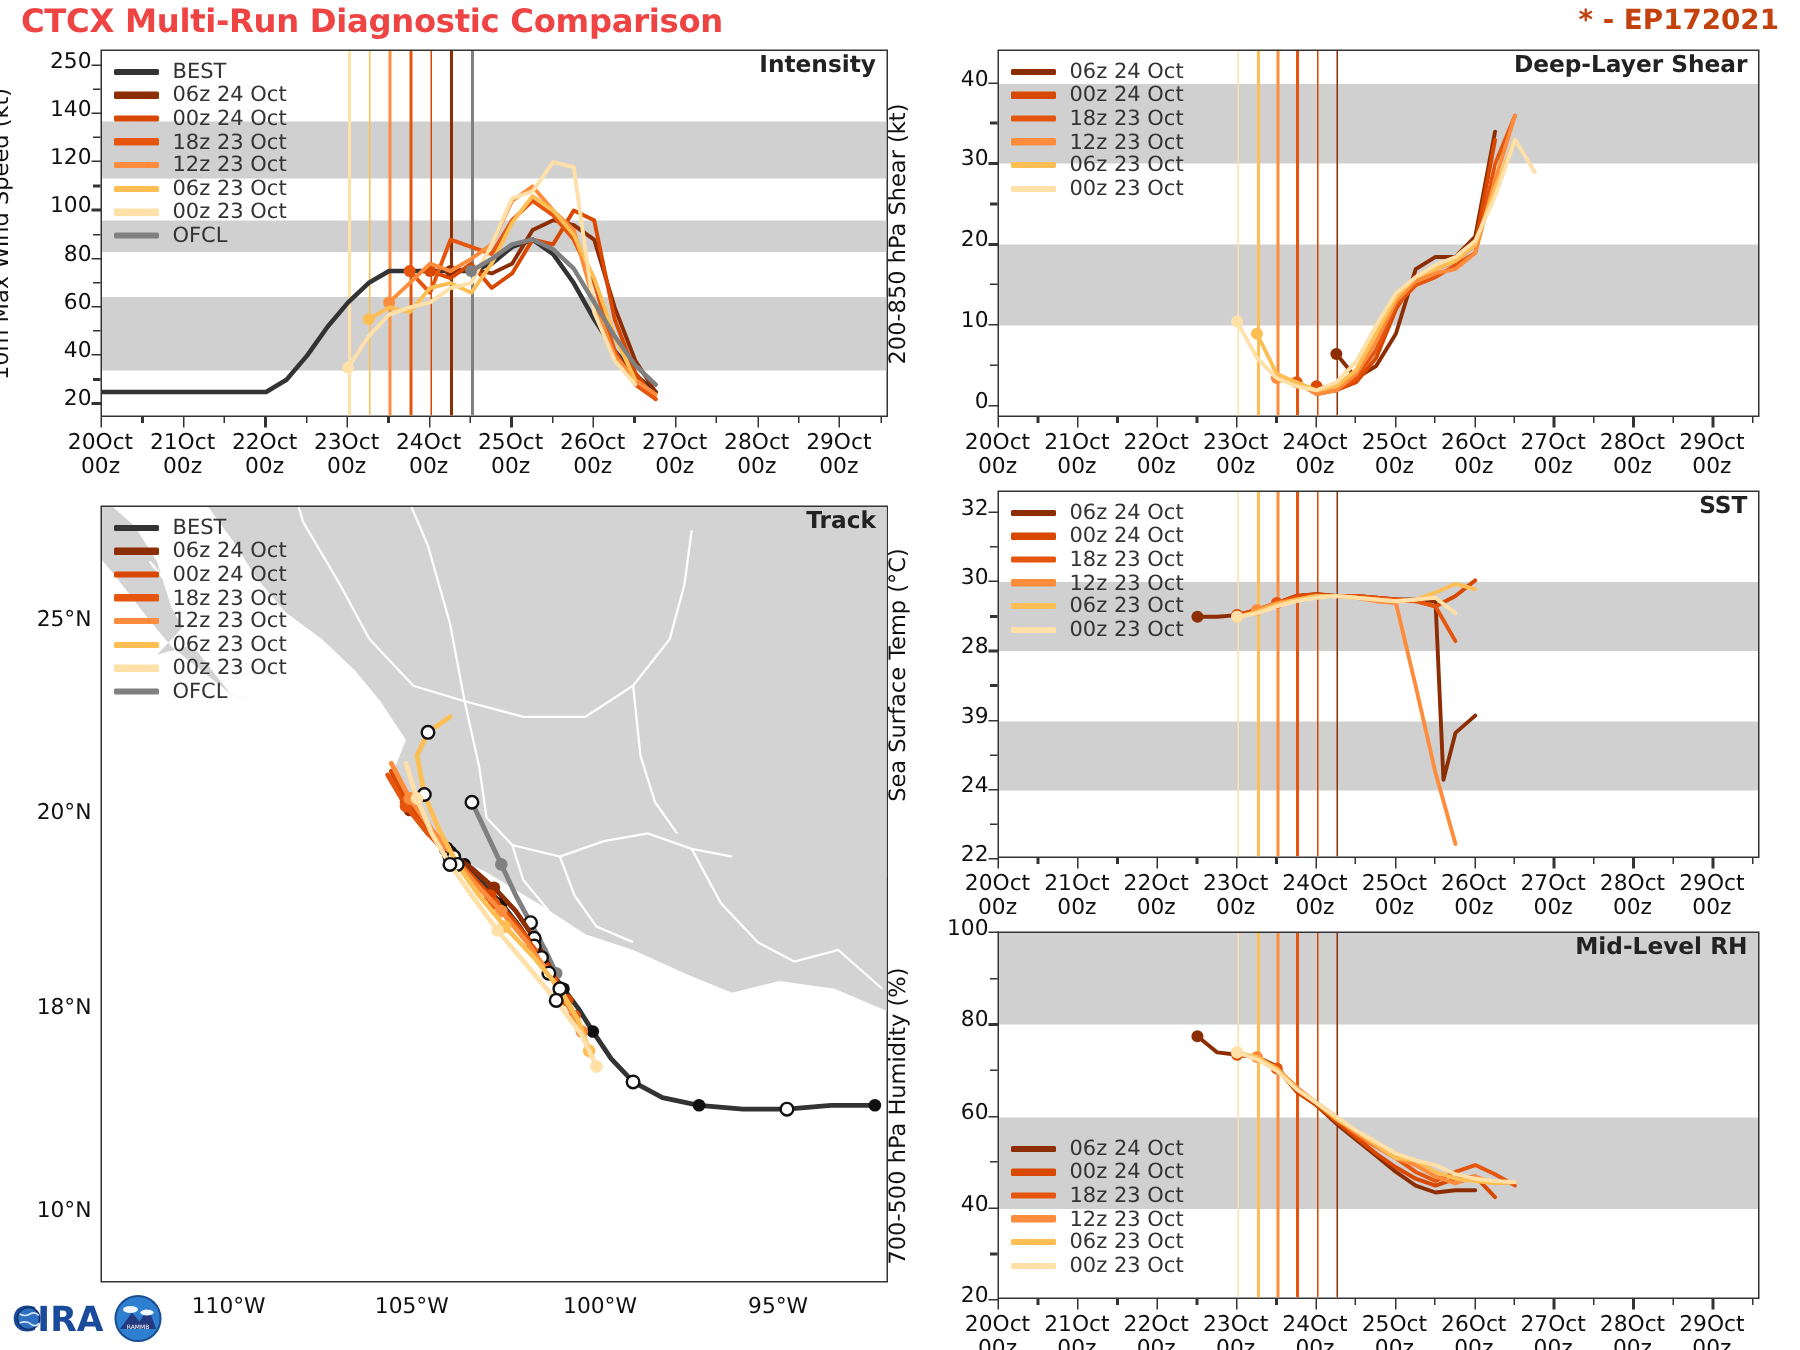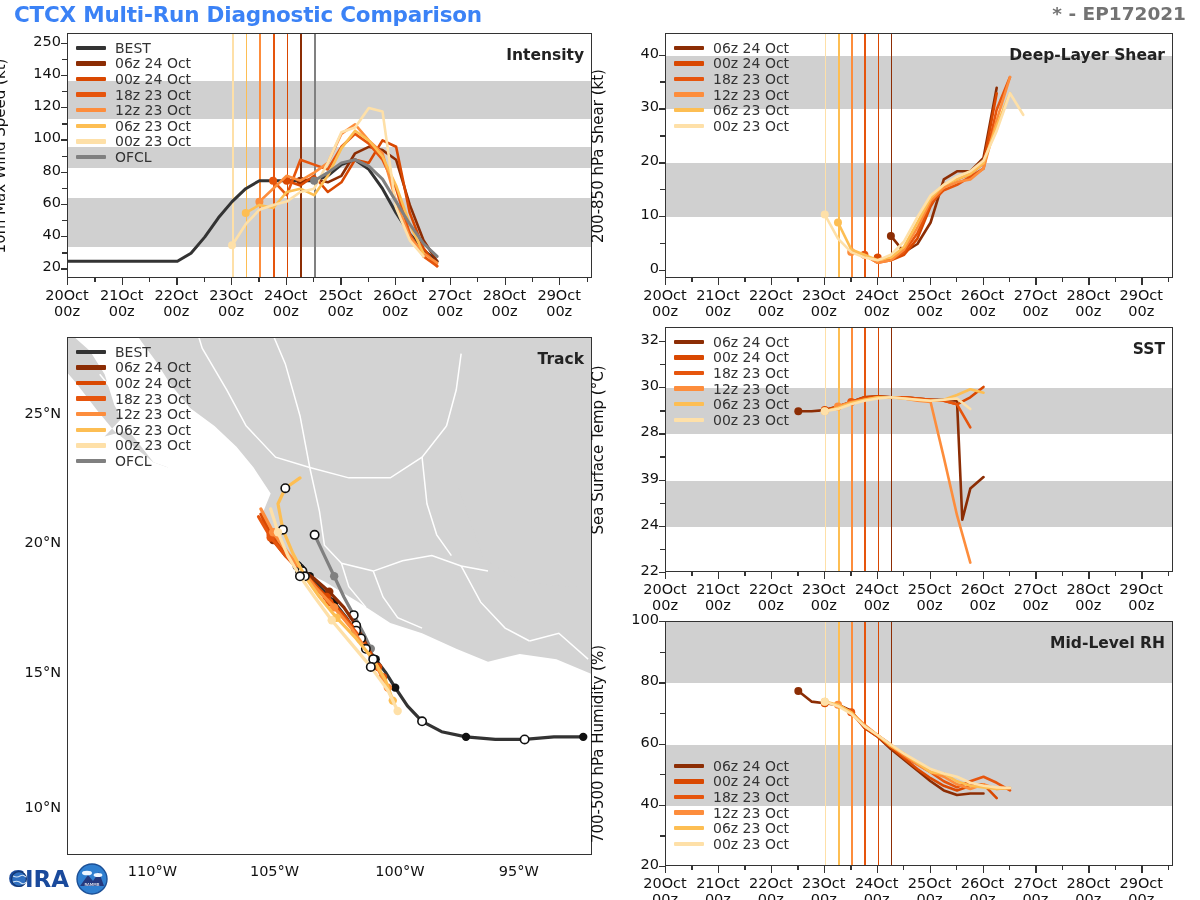--- a/index.html
+++ b/index.html
@@ -1,24 +1,24 @@
 <!DOCTYPE html>
 <html><head>
 <meta charset="utf-8">
 <style>
   html,body{margin:0;padding:0;}
   body{width:1200px;height:900px;background:#fff;font-family:"DejaVu Sans",sans-serif;overflow:hidden;}
   .page{position:relative;width:1200px;height:900px;}
-  .hdr-title{position:absolute;left:14px;top:2px;font-size:21.5px;font-weight:bold;color:#3b82f6;letter-spacing:-0.2px;text-align:center;}
-  .hdr-storm{position:absolute;right:14px;top:3px;font-size:18.5px;font-weight:bold;color:#737373;}
+  .hdr-title{position:absolute;left:14px;top:2px;font-size:21.5px;font-weight:bold;color:#ef4444;letter-spacing:-0.2px;text-align:center;}
+  .hdr-storm{position:absolute;right:14px;top:3px;font-size:18.5px;font-weight:bold;color:#c2410c;}
   .panel{position:absolute;box-sizing:border-box;border:1.4px solid #333;background:#fff;overflow:hidden;}
   .plotarea{position:absolute;left:0;top:0;width:100%;height:100%;}
   .band{position:absolute;left:0;width:100%;background:#d0d0d0;}
   .vline{position:absolute;top:0;bottom:0;width:1.6px;}
-  .ptitle{position:absolute;right:7px;top:12px;font-size:15.5px;font-weight:bold;color:#222;z-index:30;}
+  .ptitle{position:absolute;right:7px;top:0;font-size:15.5px;font-weight:bold;color:#222;z-index:30;}
   .ylabel{position:absolute;transform-origin:0 0;transform:rotate(-90deg);font-size:15px;color:#111;white-space:nowrap;}
   .ytick{position:absolute;text-align:right;font-size:14.5px;color:#111;white-space:nowrap;}
   .ytickmark{position:absolute;height:1.3px;background:#333;}
   .ytickmark.minor{width:5px;}
   .xtick{position:absolute;text-align:center;font-size:14.5px;color:#111;line-height:1.12;white-space:nowrap;}
   .xtickmark{position:absolute;width:1.3px;background:#333;}
   .legend{position:absolute;z-index:40;}
   .legrow{display:flex;align-items:center;height:15.6px;}
   .legswatch{width:30px;height:4.4px;border-radius:1px;margin-right:9px;}
   .legtxt{font-size:14px;color:#333;white-space:nowrap;}
@@ -562,21 +562,21 @@
       <div class="xtick" style="left:997.4166666666665px;top:875px;width:76px;"><span>27Oct</span><br><span>00z</span></div>
       <div class="xtickmark" style="left:1061.875px;top:866px;height:4px;"></div>
       <div class="xtickmark" style="left:1088.3333333333333px;top:866px;height:7px;"></div>
       <div class="xtick" style="left:1050.3333333333333px;top:875px;width:76px;"><span>28Oct</span><br><span>00z</span></div>
       <div class="xtickmark" style="left:1114.7916666666665px;top:866px;height:4px;"></div>
       <div class="xtickmark" style="left:1141.25px;top:866px;height:7px;"></div>
       <div class="xtick" style="left:1103.25px;top:875px;width:76px;"><span>29Oct</span><br><span>00z</span></div>
       <div class="xtickmark" style="left:1167.7083333333333px;top:866px;height:4px;"></div>
       <div class="ytick" style="left:7px;top:404.7px;width:54px;">25°N</div>
       <div class="ytick" style="left:7px;top:534.2px;width:54px;">20°N</div>
-      <div class="ytick" style="left:7px;top:663.7px;width:54px;">15°N</div>
+      <div class="ytick" style="left:7px;top:663.7px;width:54px;">18°N</div>
       <div class="ytick" style="left:7px;top:799px;width:54px;">10°N</div>
       <div class="xtick" style="left:112.46511627906978px;top:863px;width:80px;">110°W</div>
       <div class="xtick" style="left:234.5581395348837px;top:863px;width:80px;">105°W</div>
       <div class="xtick" style="left:360px;top:863px;width:80px;">100°W</div>
       <div class="xtick" style="left:478.7441860465117px;top:863px;width:80px;">95°W</div>
     </div>
 
   <div class="logo">
     <svg width="104" height="38" viewBox="0 0 104 38">
       <text x="2" y="27" font-family="DejaVu Sans, sans-serif" font-size="23" font-weight="bold" fill="#1a4a9c">CIRA</text>

